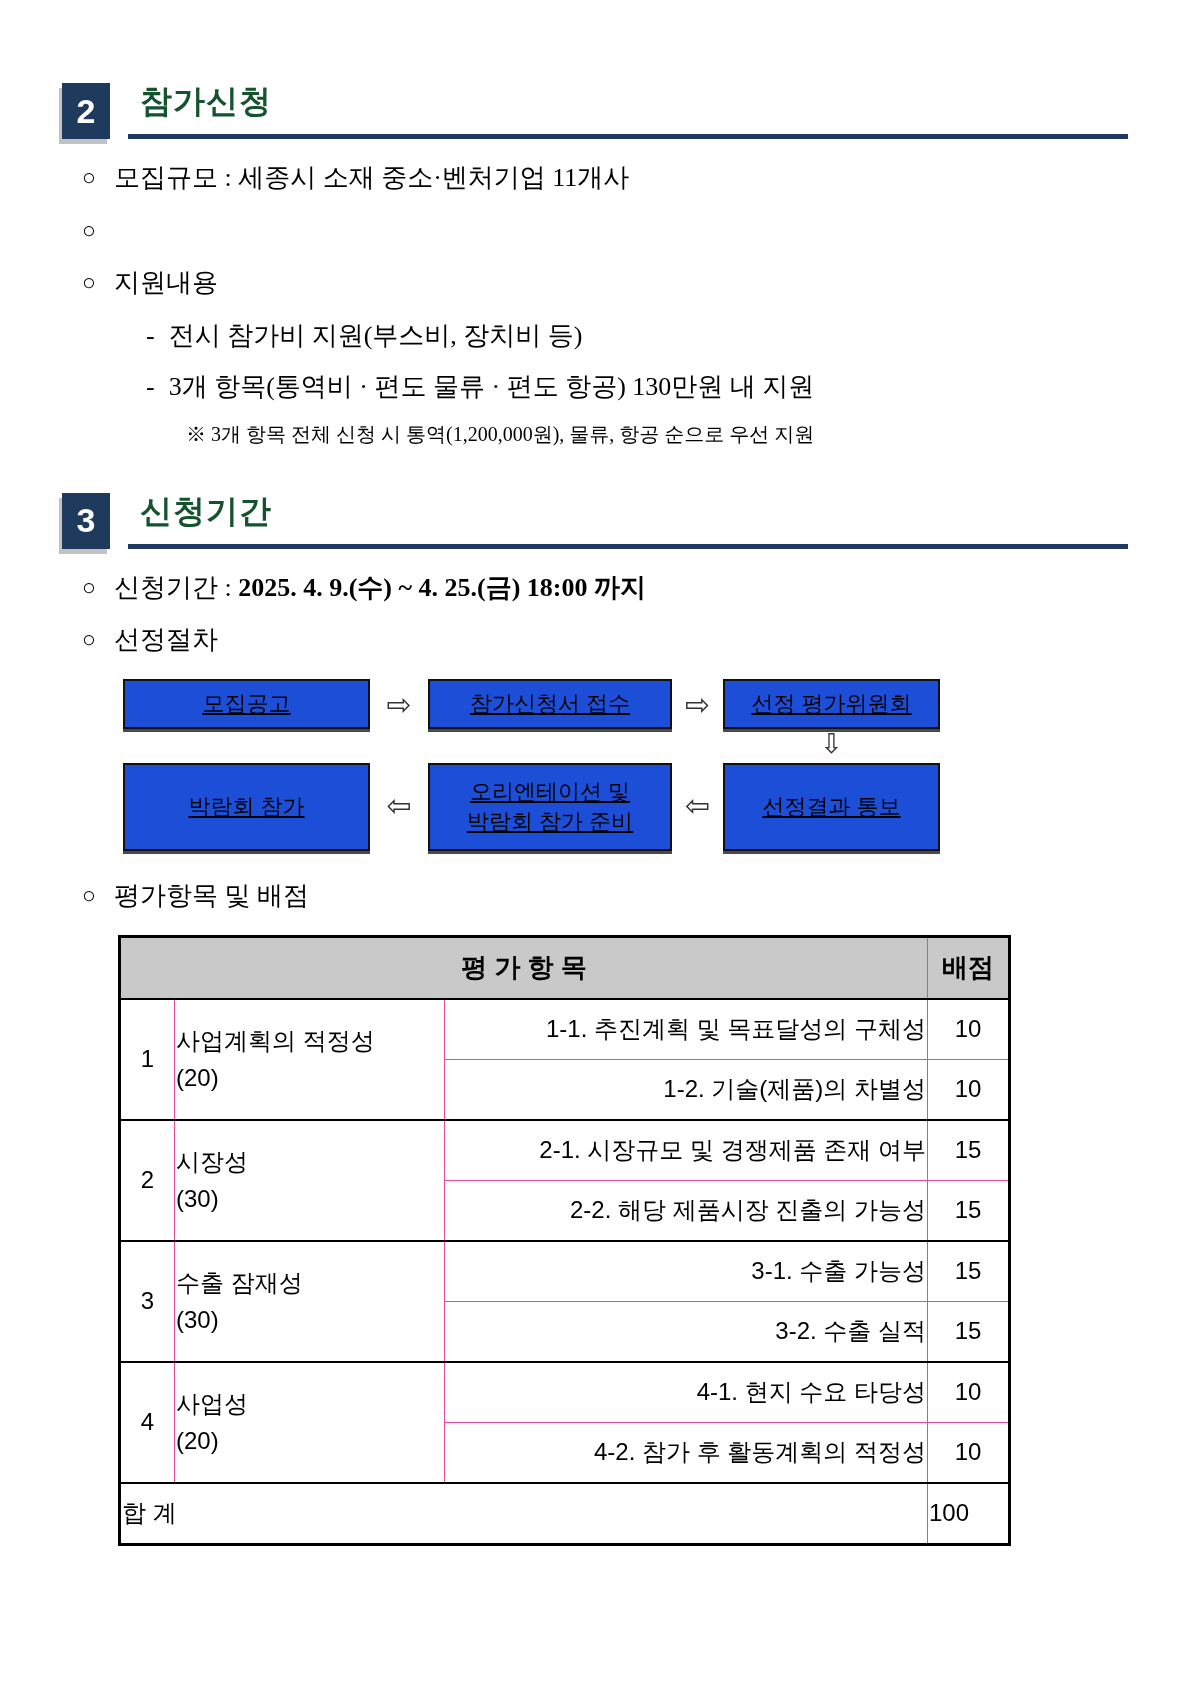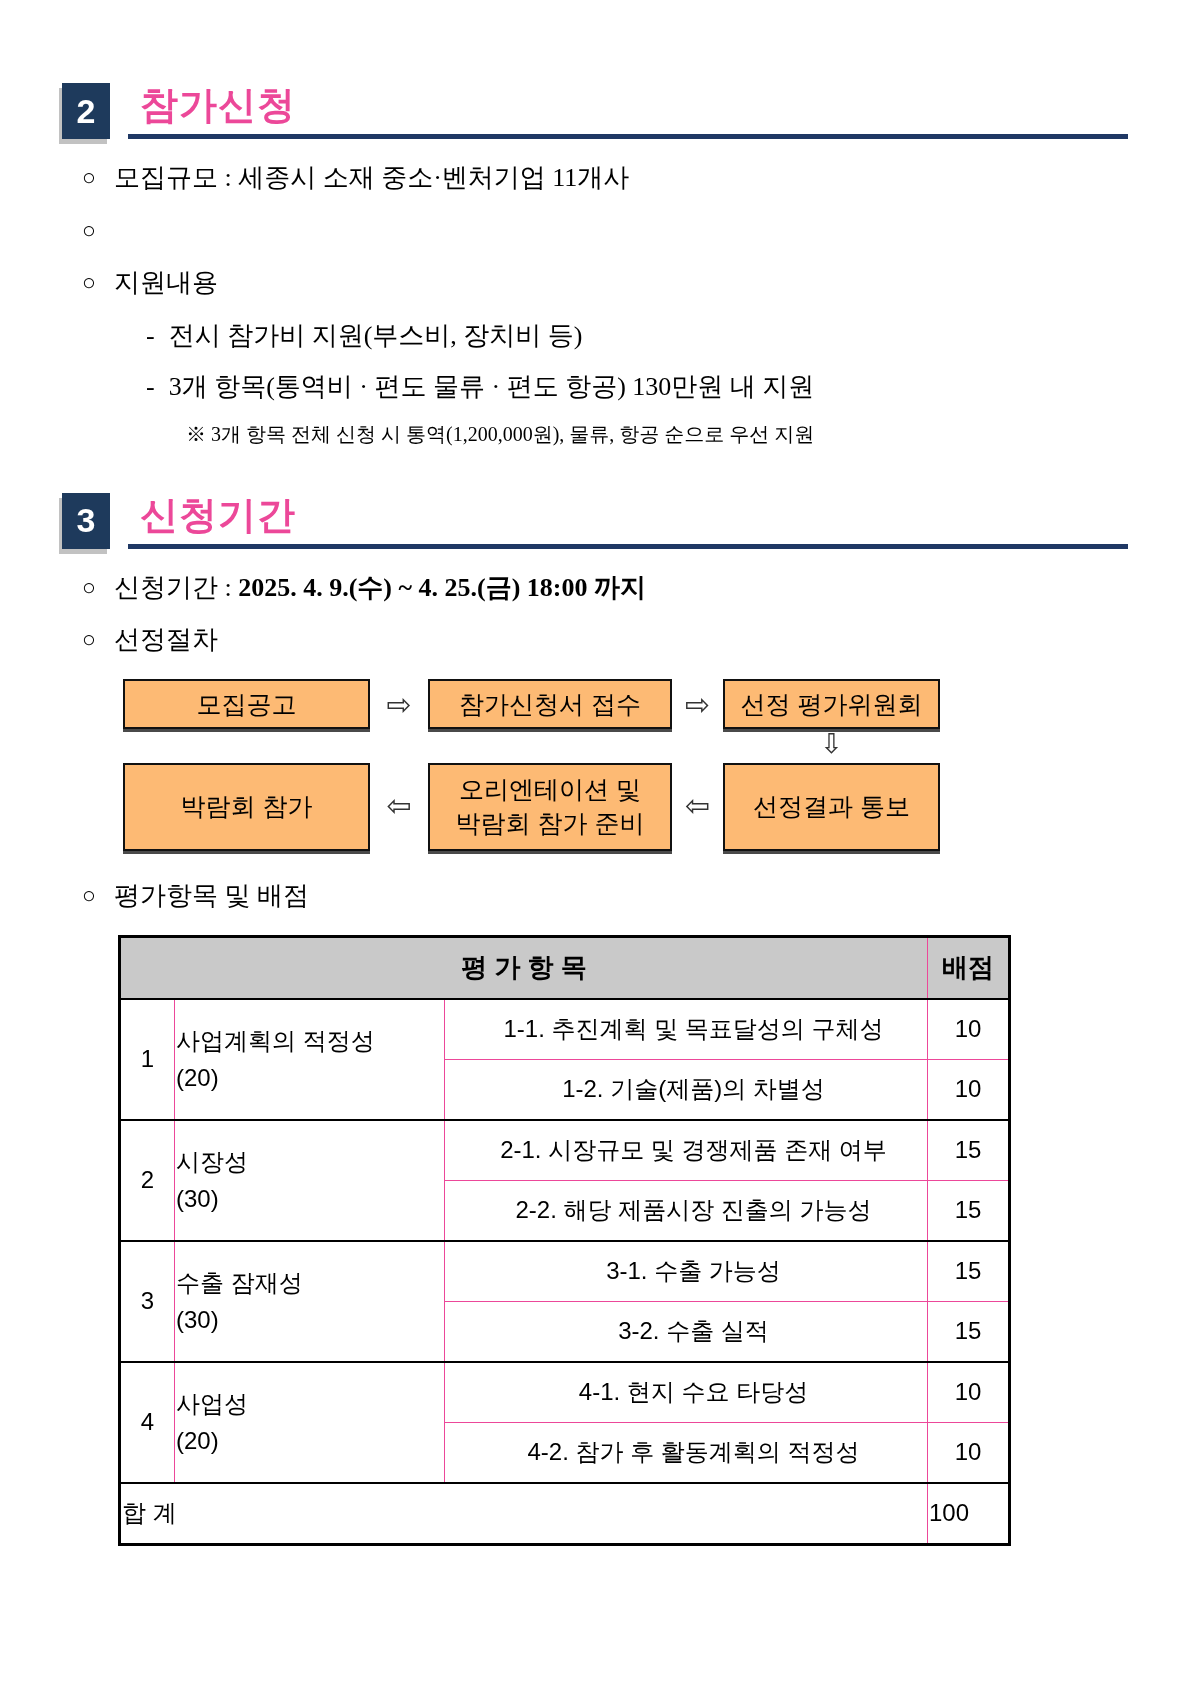--- a/index.html
+++ b/index.html
@@ -15,21 +15,21 @@
     position:absolute; left:0; top:0; width:48px; height:56px;
     background:#1e3a5c; color:#ffffff;
     font-family:"Liberation Sans","DejaVu Sans",sans-serif;
     font-weight:bold; font-size:34px;
     display:flex; align-items:center; justify-content:center;
     box-shadow:-3px 5px 0 rgba(120,120,120,.45);
   }
   .sec-head .title {
     position:absolute; left:78px; top:-3px;
     font-family:"Liberation Sans","DejaVu Sans",sans-serif;
-    font-weight:bold; font-size:38px; letter-spacing:1px; color:#ec4899;
+    font-weight:bold; font-size:32px; letter-spacing:1px; color:#14532d;
   }
   .sec-head .rule {
     position:absolute; left:66px; right:0; bottom:0; height:5px; background:#1f3864;
   }
 
   
   .bullets { margin-top:22px; }
   .b { display:flex; align-items:flex-start; gap:18px; margin:0 0 19px 20px; font-size:26px; line-height:1.3; }
   .b .marker { font-size:23px; line-height:1.45; }
   .sub { display:flex; gap:14px; margin:0 0 17px 84px; font-size:26px; line-height:1.3; }
@@ -39,39 +39,39 @@
 
   
   .flow {
     display:grid; grid-template-columns:247px 58px 244px 51px 217px;
     align-items:center; margin:22px 0 0 61px;
     font-family:"Liberation Sans","DejaVu Sans",sans-serif;
   }
   .fbox {
     border:2px solid #111; box-shadow:0 3px 0 #4a4a4a;
     height:46px; display:flex; align-items:center; justify-content:center;
-    font-size:25px; background:#fdba74; text-align:center;
+    font-size:22px; background:#1d4ed8; text-align:center;text-decoration:underline;
   }
   .fbox.tall { height:84px; flex-direction:column; line-height:1.35; margin-top:4px; }
   .farrow { text-align:center; font-size:30px; color:#333; font-family:"DejaVu Sans",sans-serif; }
   .fdown { grid-column:5; text-align:center; height:30px; line-height:30px; font-size:27px; color:#333; font-family:"DejaVu Sans",sans-serif; }
 
   
   .etable {
     border-collapse:collapse; table-layout:fixed; width:890px; margin:22px 0 0 56px;
     font-family:"Liberation Sans","DejaVu Sans",sans-serif; font-size:24px;
     border:3px solid #000;
   }
   .etable th, .etable td { border:1px solid #ec4899; }
   .etable thead th { background:#c9c9c9; height:58px; font-weight:bold; font-size:26px; border-bottom:2px solid #000; }
   .etable tbody td { height:57px; }
   .group-start td { border-top:2px solid #000; }
   .c-no { text-align:center; }
   .c-cat { text-align:left; line-height:1.55; }
-  .c-item { text-align:center; padding-left:16px; }
+  .c-item { text-align:right; padding-left:16px; }
   .c-score { text-align:center; }
   .total-row td { border-top:2px solid #000; height:53px; text-align:left; }
 </style>
 </head>
 <body>
 
 <div class="page">
 
   <div class="sec-head">
     <div class="num">2</div>

